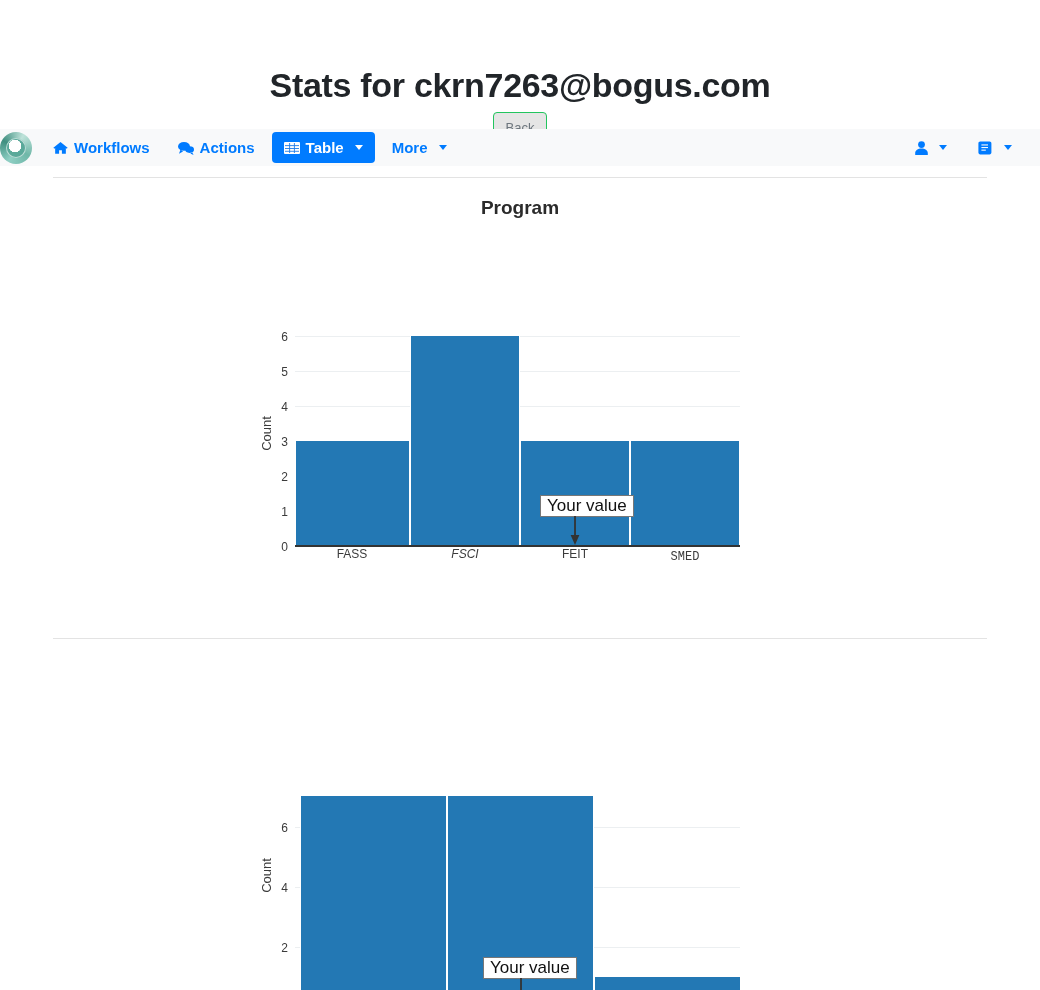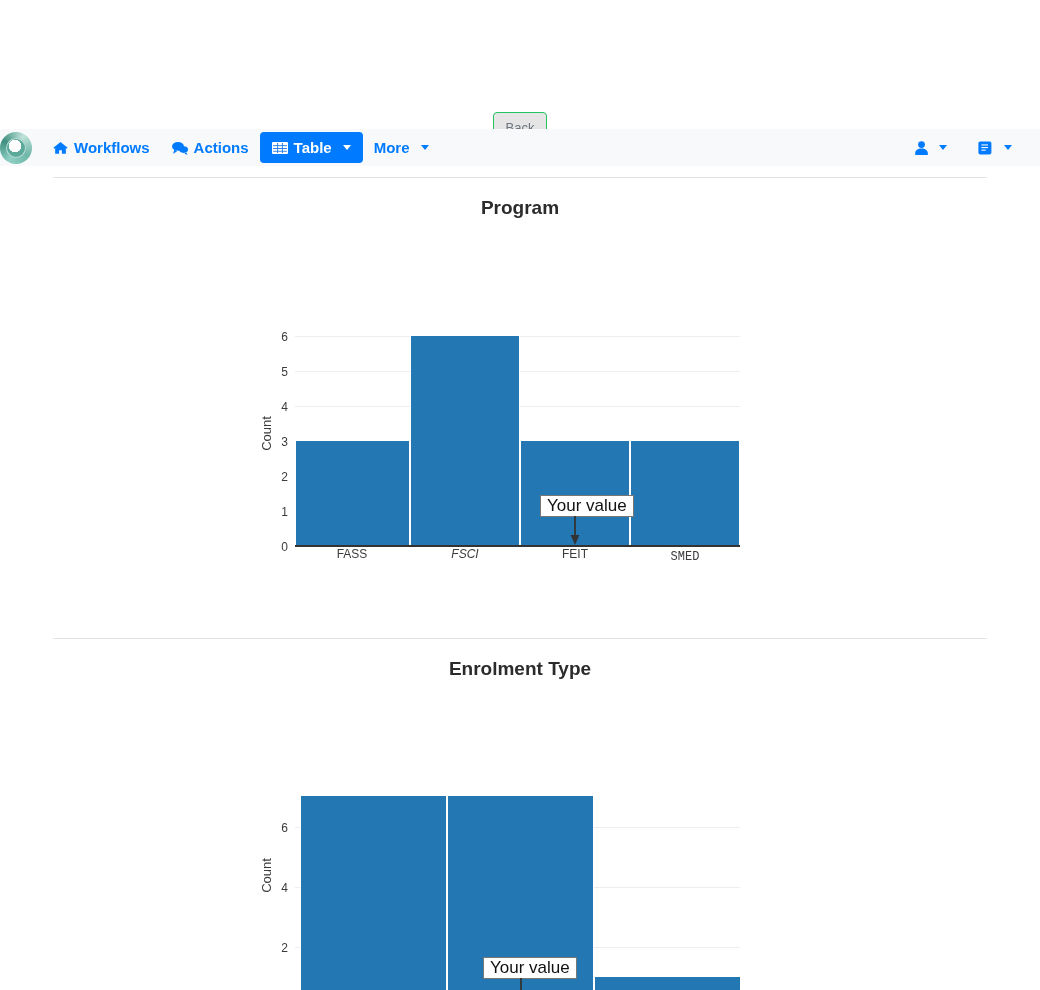--- a/index.html
+++ b/index.html
@@ -65,21 +65,21 @@
     position: relative;
     flex: 0 0 auto;
   }
   .nav-logo::after {
     content: "";
     position: absolute; left: 6px; top: 6px; right: 6px; bottom: 6px;
     border-radius: 50%;
     background: radial-gradient(circle at 45% 40%, #ffffff 0 38%, #5aa99a 40% 100%);
     box-shadow: inset 0 0 0 1px rgba(255,255,255,0.6);
   }
-  .nav-items { display: flex; align-items: center; gap: 0px; }
+  .nav-items { display: flex; align-items: center; gap: 6px; }
   .nav-link {
     color: #007bff;
     font-size: 15px;
     font-weight: 600;
     padding: 6px 11px;
     display: flex; align-items: center; gap: 6px;
     white-space: nowrap;
     cursor: pointer;
     text-decoration: none;
   }
@@ -169,20 +169,21 @@
     line-height: 14px;
   }
   .annot-arrow { position: absolute; }
 </style>
 </head>
 <body>
 
 <div id="root">
 
 
+  <div class="page-title">Stats for ckrn7263@bogus.com</div>
 
   <button class="back-btn">Back</button>
 
   <div class="navbar">
     <div class="nav-logo"></div>
 
     <div class="nav-items">
 
       <a class="nav-link">
         <span>
@@ -247,21 +248,20 @@
         </span>
         <span class="caret"></span>
       </a>
     </div>
   </div>
 
   <div class="hr" id="hr1"></div>
   <div class="hr" id="hr2"></div>
 
   <div class="chart-title" id="title1">Program</div>
-  <div class="chart-title" id="title2">Enrolment Type</div>
 
   <div class="plot" id="plot1">
 
     <div class="ylabel" style="left:-4px; top:196px; width:60px; text-align:center;">Count</div>
 
     <div class="gridline" style="left:55px; top:106px; width:445px;"></div>
     <div class="gridline" style="left:55px; top:141px; width:445px;"></div>
     <div class="gridline" style="left:55px; top:176px; width:445px;"></div>
     <div class="gridline" style="left:55px; top:211px; width:445px;"></div>
     <div class="gridline" style="left:55px; top:246px; width:445px;"></div>

